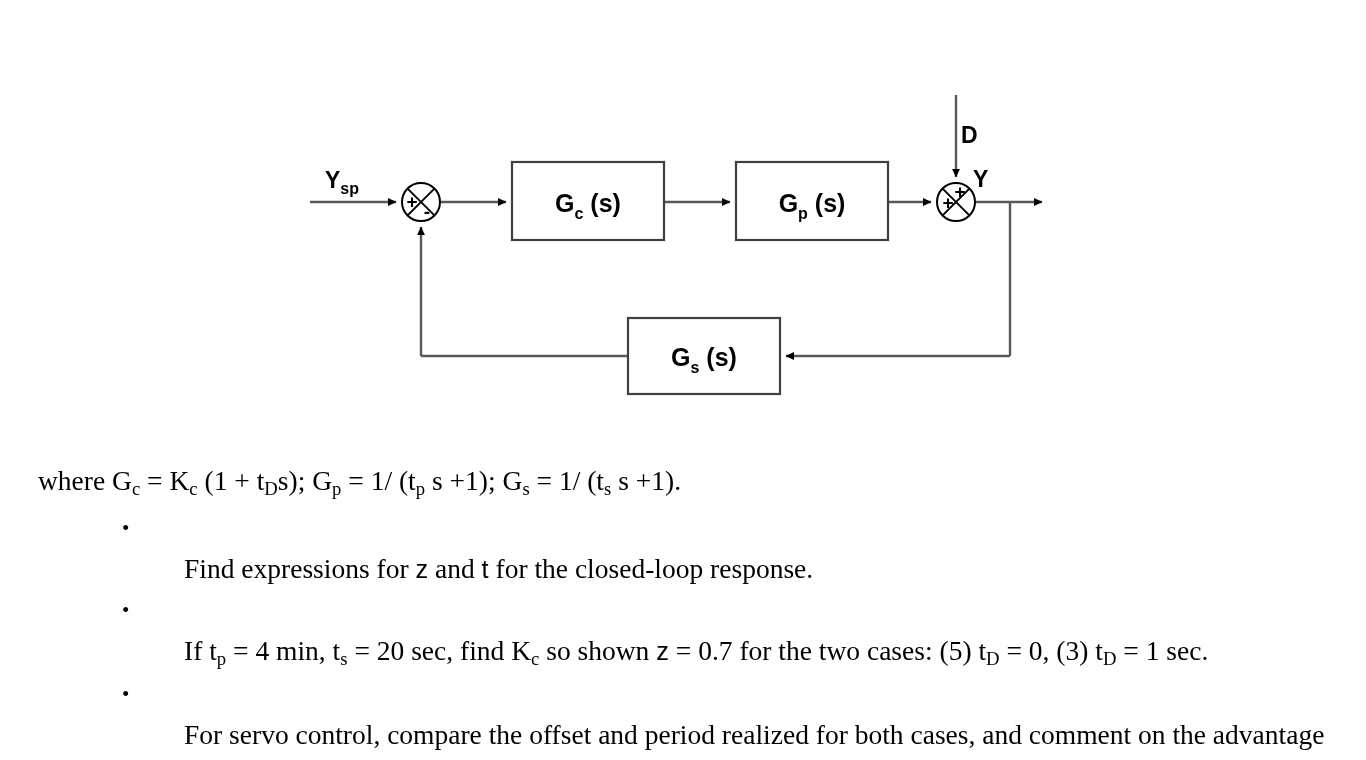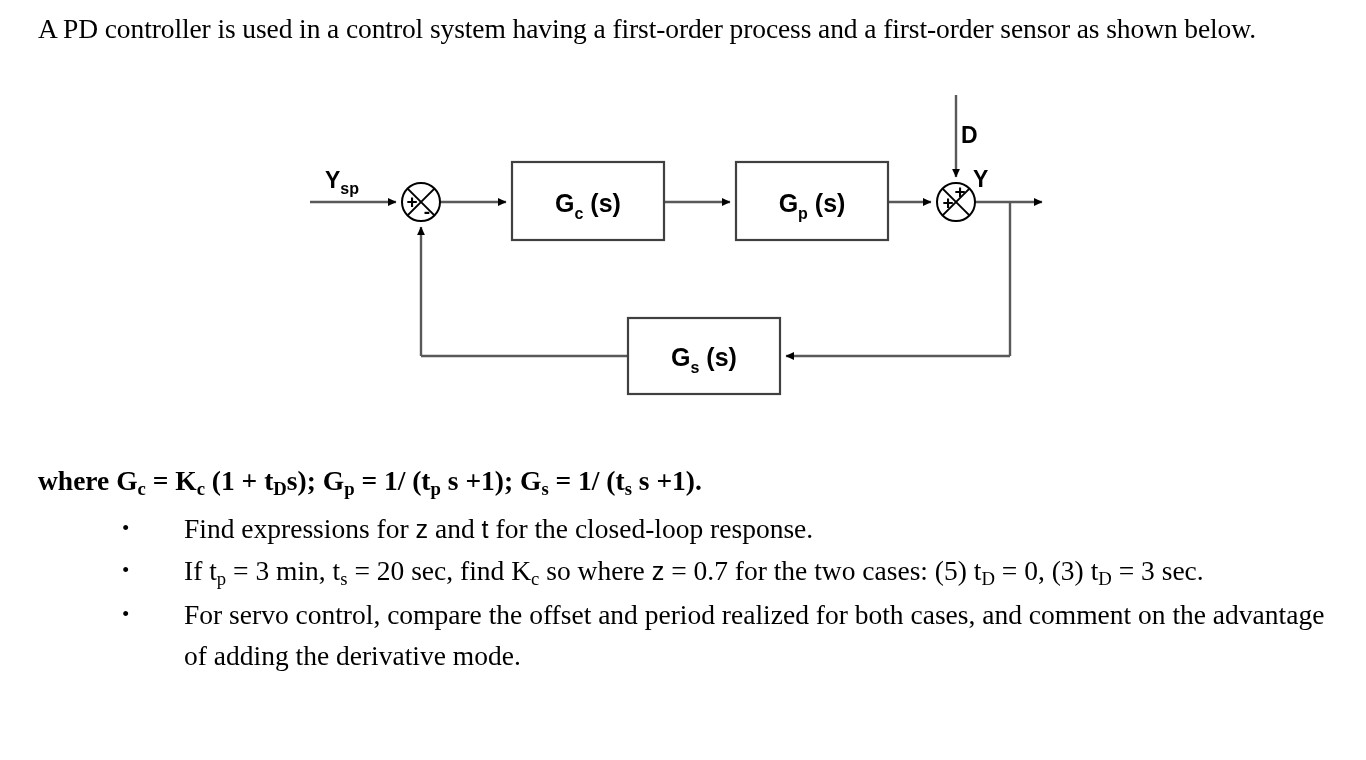--- a/index.html
+++ b/index.html
@@ -69,21 +69,20 @@
   }
 
   
   .where-line {
     position: absolute;
     left: 38px;
     top: 462px;
     font-size: 27.5px;
     line-height: 38px;
     white-space: nowrap;
-    font-weight: bold;
   }
 
   
   .bullets {
     position: absolute;
     left: 122px;
     top: 508px;
     width: 1215px;
     font-size: 27.5px;
     line-height: 41px;
@@ -94,38 +93,38 @@
   }
   .bullet-dot {
     flex: 0 0 auto;
     width: 62px;
     font-size: 21px;
     line-height: 41px;
     text-align: left;
   }
   .bullet-text {
     flex: 1 1 auto;
+    margin-top: 40px;
   }
   sub {
     font-size: 0.68em;
     vertical-align: baseline;
     position: relative;
     top: 0.28em;
   }
   .greeksub {
     font-family: "Liberation Sans", "DejaVu Sans", sans-serif;
     font-size: 0.92em;
   }
 </style>
 </head>
 <body>
 
 <div class="page">
 
-  <div class="intro">A PD controller is used in a control system having a first-order process and a first-order sensor as shown below.</div>
 
   <div class="diagram">
     <svg width="1366" height="345" viewBox="0 0 1366 345" xmlns="http://www.w3.org/2000/svg">
       <defs>
         <marker id="arrowBlk" markerWidth="9" markerHeight="9" refX="8" refY="4.5" orient="auto" markerUnits="userSpaceOnUse">
           <path d="M0,0.6 L8.5,4.5 L0,8.4 z" fill="#000000"></path>
         </marker>
       </defs>
 
       <g>
@@ -219,21 +218,21 @@
     <span>where </span><span>G</span><sub>c</sub><span> = K</span><sub>c</sub><span> (1 + t</span><sub>D</sub><span>s); </span><span>G</span><sub>p</sub><span> = 1/ (t</span><sub>p</sub><span> s +1); </span><span>G</span><sub>s</sub><span> = 1/ (t</span><sub>s</sub><span> s +1).</span>
   </div>
 
   <div class="bullets" id="bullet-host">
       <div class="bullet-row">
         <span class="bullet-dot">•</span>
         <span class="bullet-text"><span>Find expressions for </span><span class="greeksub">z</span><span> and </span><span class="greeksub">t</span><span> for the closed-loop response.</span></span>
       </div>
       <div class="bullet-row">
         <span class="bullet-dot">•</span>
-        <span class="bullet-text"><span>If t</span><sub>p</sub><span> = 3 min, t</span><sub>s</sub><span> = 20 sec, find K</span><sub>c</sub><span> so where </span><span class="greeksub">z</span><span> = 0.7 for the two cases: (5) t</span><sub>D</sub><span> = 0, (3) t</span><sub>D</sub><span> = 3 sec.</span></span>
+        <span class="bullet-text"><span>If t</span><sub>p</sub><span> = 4 min, t</span><sub>s</sub><span> = 20 sec, find K</span><sub>c</sub><span> so shown </span><span class="greeksub">z</span><span> = 0.7 for the two cases: (5) t</span><sub>D</sub><span> = 0, (3) t</span><sub>D</sub><span> = 1 sec.</span></span>
       </div>
       <div class="bullet-row">
         <span class="bullet-dot">•</span>
         <span class="bullet-text"><span>For servo control, compare the offset and period realized for both cases, and comment on the advantage of adding the derivative mode.</span></span>
       </div>
     </div>
 
 </div>
 
 </body></html>

